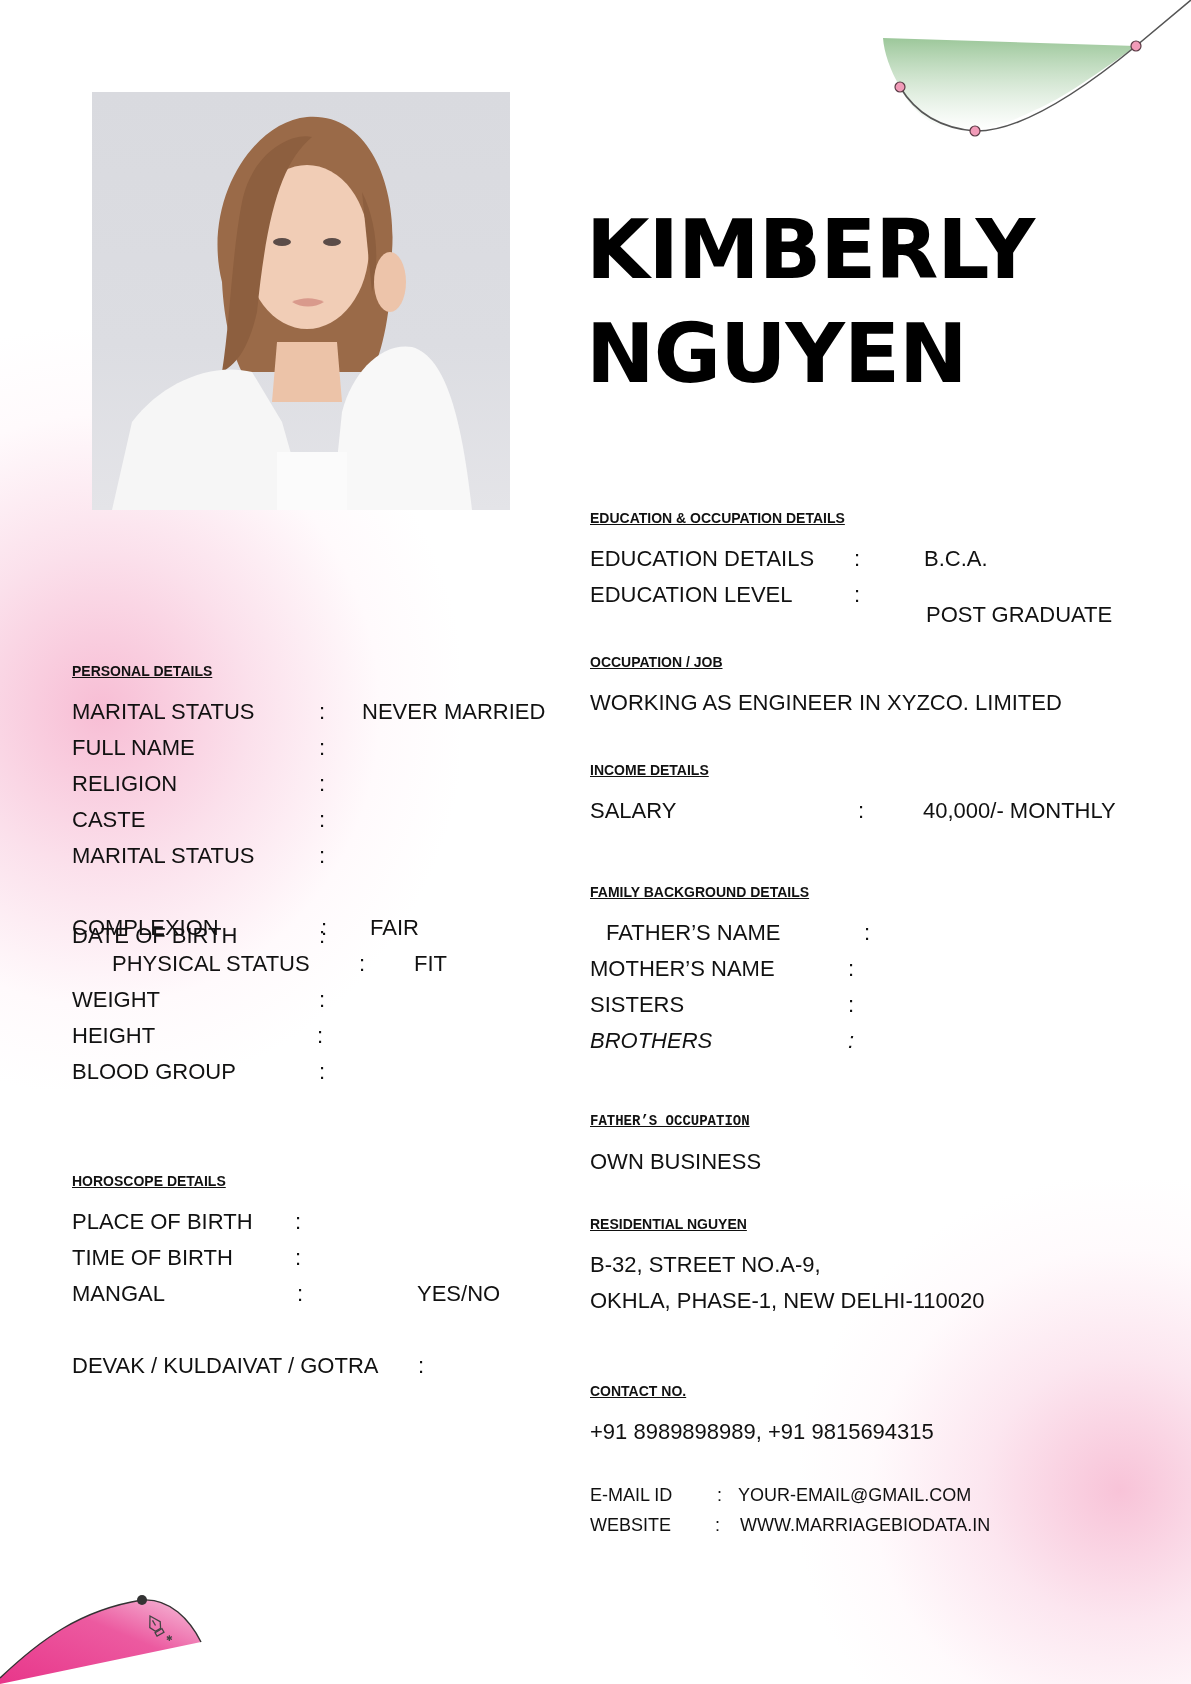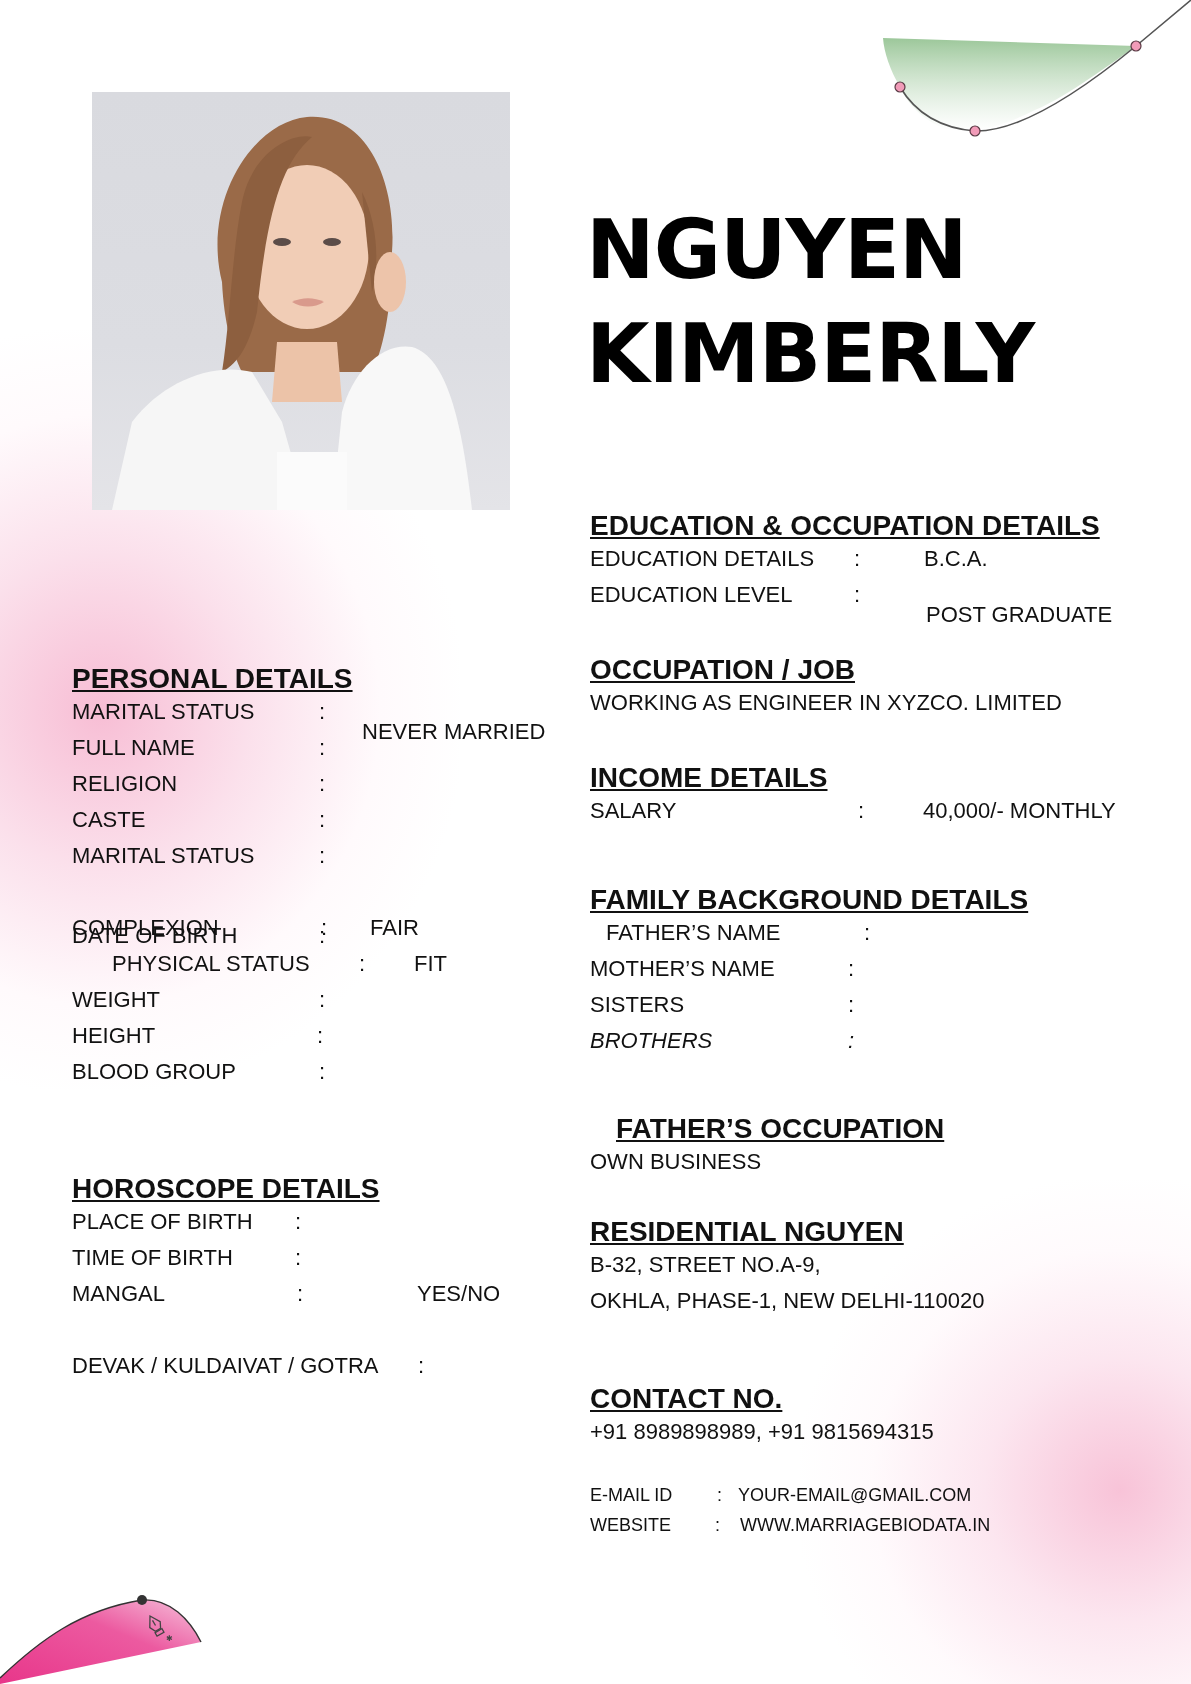--- a/index.html
+++ b/index.html
@@ -25,21 +25,21 @@
     background: linear-gradient(180deg, #d9dadf 0%, #dcdde2 60%, #e4e4e8 100%);
     overflow: hidden;
   }
   .name {
     position: absolute; left: 586px; top: 198px;
     font-family: "DejaVu Sans", sans-serif; font-weight: bold;
     font-size: 82px; line-height: 104px; color: #000; letter-spacing: -1px;
   }
   .section-title {
     position: absolute; font-weight: bold; text-decoration: underline;
-    font-size: 28px; color: #111; white-space: nowrap;
+    font-size: 14px; color: #111; white-space: nowrap;
   }
   .row {
     position: absolute; font-size: 22px; color: #111; white-space: nowrap; height: 28px;
   }
   .row .lbl { position: absolute; left: 0; }
   .row .sep { position: absolute; }
   .row .val { position: absolute; }
   .line { position: absolute; font-size: 22px; color: #111; white-space: nowrap; }
   .small { font-size: 18px; }
 </style>
@@ -102,30 +102,30 @@
     <path d="M20,418 L40,330 C70,290 120,270 160,280 L190,330 L215,418 Z" fill="#f6f6f6"></path>
     <path d="M240,418 L250,320 C260,280 290,250 320,255 C355,265 370,330 380,418 Z" fill="#f8f8f8"></path>
 
     <path d="M185,360 L255,360 L255,418 L185,418 Z" fill="#fbfbfb"></path>
 
     <ellipse cx="298" cy="190" rx="16" ry="30" fill="#edc4aa"></ellipse>
   </svg>
 </div>
 
 <div class="name">
+  <div>KIMBERLY</div>
   <div>NGUYEN</div>
-  <div>KIMBERLY</div>
 </div>
 
 <div class="section-title" style="left:72px;top:663px;">PERSONAL DETAILS</div>
 
 <div class="row" style="left:72px;top:699px;width:480px;">
   <span class="lbl">MARITAL STATUS</span>
   <span class="sep" style="left:247px;">:</span>
-  <span class="val" style="left:290px;margin-top:20px;">NEVER MARRIED</span>
+  <span class="val" style="left:290px;">NEVER MARRIED</span>
 </div>
 <div class="row" style="left:72px;top:735px;width:480px;">
   <span class="lbl">FULL NAME</span>
   <span class="sep" style="left:247px;">:</span>
   <span class="val" style="left:290px;"></span>
 </div>
 <div class="row" style="left:72px;top:771px;width:480px;">
   <span class="lbl">RELIGION</span>
   <span class="sep" style="left:247px;">:</span>
   <span class="val" style="left:290px;"></span>
@@ -231,21 +231,21 @@
   <span class="lbl">SISTERS</span>
   <span class="sep" style="left:258px;">:</span>
   <span class="val" style="left:300px;"></span>
 </div>
 <div class="row" style="left:590px;top:1028px;width:400px;font-style:italic;">
   <span class="lbl">BROTHERS</span>
   <span class="sep" style="left:258px;">:</span>
   <span class="val" style="left:300px;"></span>
 </div>
 
-<div class="section-title" style="left:616px;top:1113px;">FATHER’S OCCUPATION</div>
+<div class="section-title" style="left:590px;top:1113px;font-family:Liberation Mono, monospace;">FATHER’S OCCUPATION</div>
 <div class="line" style="left:590px;top:1149px;">OWN BUSINESS</div>
 
 <div class="section-title" style="left:590px;top:1216px;">RESIDENTIAL NGUYEN</div>
 <div class="line" style="left:590px;top:1252px;">B-32, STREET NO.A-9,</div>
 <div class="line" style="left:590px;top:1288px;">OKHLA, PHASE-1, NEW DELHI-110020</div>
 
 <div class="section-title" style="left:590px;top:1383px;">CONTACT NO.</div>
 <div class="line" style="left:590px;top:1419px;">+91 8989898989, +91 9815694315</div>
 
 <div class="row small" style="left:590px;top:1485px;width:420px;height:24px;">

